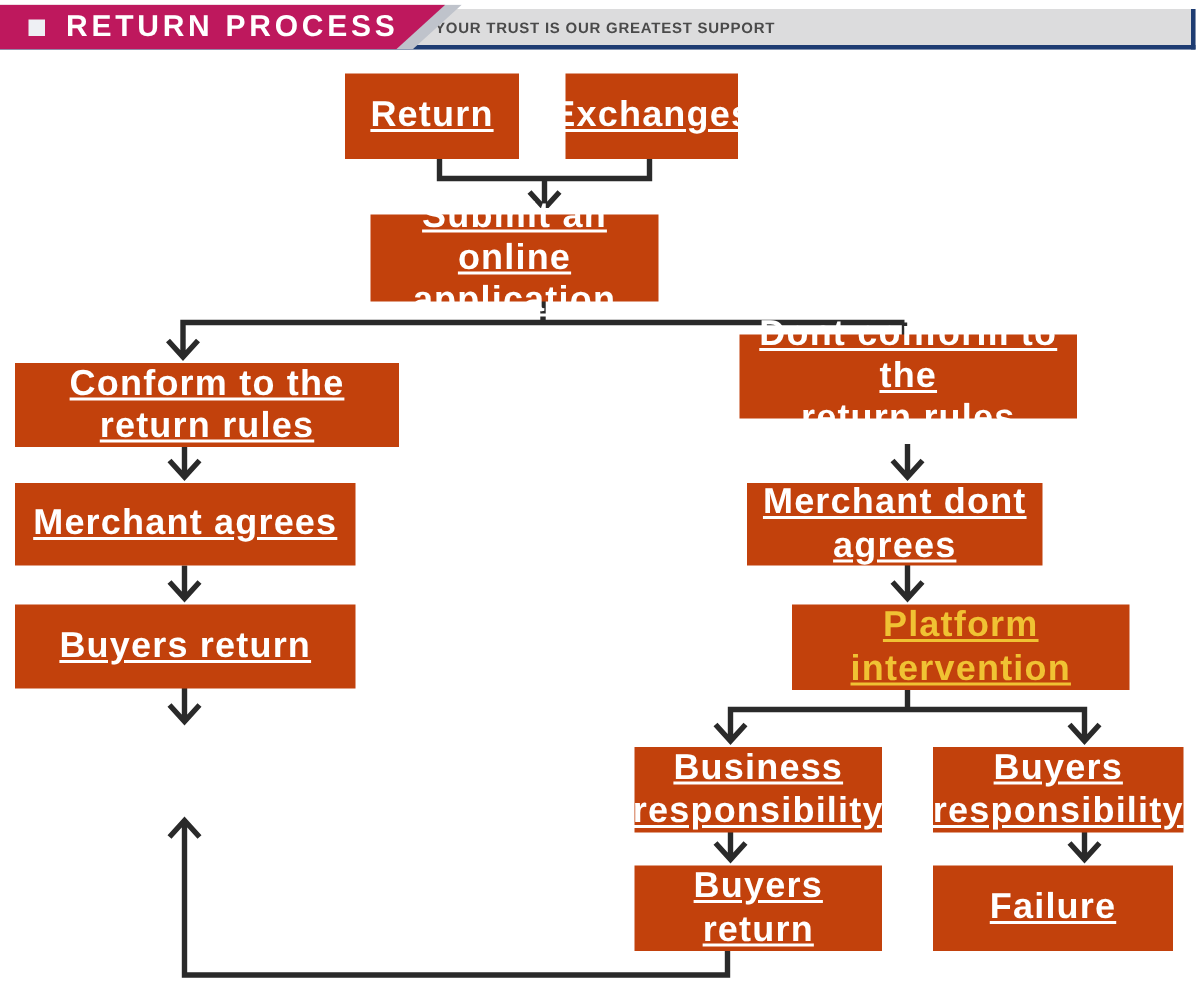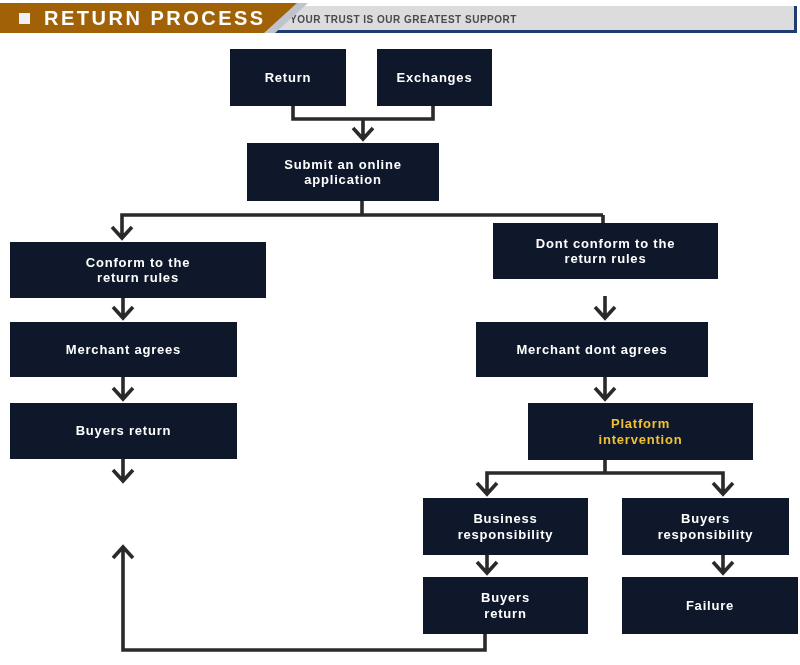--- a/index.html
+++ b/index.html
@@ -14,37 +14,37 @@
   }
   .tagline{
     position:absolute;left:290px;top:14px;font-size:10px;color:#4a4a4a;
     letter-spacing:0.5px;font-weight:bold;
   }
   .banner-accent{
     position:absolute;left:0;top:3px;width:320px;height:30px;background:#bfc3cb;
     clip-path:polygon(0 0,308px 0,275px 100%,0 100%);
   }
   .banner{
-    position:absolute;left:0;top:3px;width:310px;height:30px;background:#a16207;
+    position:absolute;left:0;top:3px;width:310px;height:30px;background:#be185d;
     clip-path:polygon(0 0,297px 0,264px 100%,0 100%);
     display:flex;align-items:center;
   }
   .banner .sq{width:11px;height:11px;background:#eef0f4;margin-left:19px;flex:0 0 auto;}
   .banner .title{
     color:#ffffff;font-weight:bold;font-size:20px;letter-spacing:2.5px;
     margin-left:14px;white-space:nowrap;
   }
   
   .connectors{position:absolute;left:0;top:0;}
   .connectors path{stroke:#2a2a2a;stroke-width:3.6;fill:none;stroke-linejoin:miter;}
   .node{
-    position:absolute;background:#0f172a;color:#ffffff;
+    position:absolute;background:#c2410c;color:#ffffff;
     display:flex;align-items:center;justify-content:center;
-    text-align:center;font-weight:bold;font-size:13px;line-height:1.18;
-    letter-spacing:0.8px;white-space:pre-line;
+    text-align:center;font-weight:bold;font-size:24px;line-height:1.18;
+    letter-spacing:0.8px;white-space:pre-line;text-decoration:underline;
   }
   .node.gold{color:#f0c233;}
 </style>
 </head>
 <body>
 
 <div class="canvas">
 
   <div class="header-bar"></div>
   <div class="tagline">YOUR TRUST IS OUR GREATEST SUPPORT</div>
@@ -73,25 +73,25 @@
   <div class="node" style="left:247px;top:143px;width:192px;height:58px;">Submit an online
 application</div>
 
   <div class="node" style="left:10px;top:242px;width:256px;height:56px;">Conform to the
 return rules</div>
   <div class="node" style="left:10px;top:322px;width:227px;height:55px;">Merchant agrees</div>
   <div class="node" style="left:10px;top:403px;width:227px;height:56px;">Buyers return</div>
 
   <div class="node" style="left:493px;top:223px;width:225px;height:56px;">Dont conform to the
 return rules</div>
-  <div class="node" style="left:476px;top:322px;width:232px;height:55px;">Merchant dont agrees</div>
+  <div class="node" style="left:498px;top:322px;width:197px;height:55px;">Merchant dont agrees</div>
   <div class="node gold" style="left:493px;top:403px;width:225px;height:57px;margin-left:35px;">Platform
 intervention</div>
 
   <div class="node" style="left:423px;top:498px;width:165px;height:57px;">Business
 responsibility</div>
   <div class="node" style="left:622px;top:498px;width:167px;height:57px;">Buyers
 responsibility</div>
   <div class="node" style="left:423px;top:577px;width:165px;height:57px;">Buyers
 return</div>
-  <div class="node" style="left:622px;top:577px;width:176px;height:57px;">Failure</div>
+  <div class="node" style="left:622px;top:577px;width:160px;height:57px;">Failure</div>
 
 </div>
 
 </body></html>

